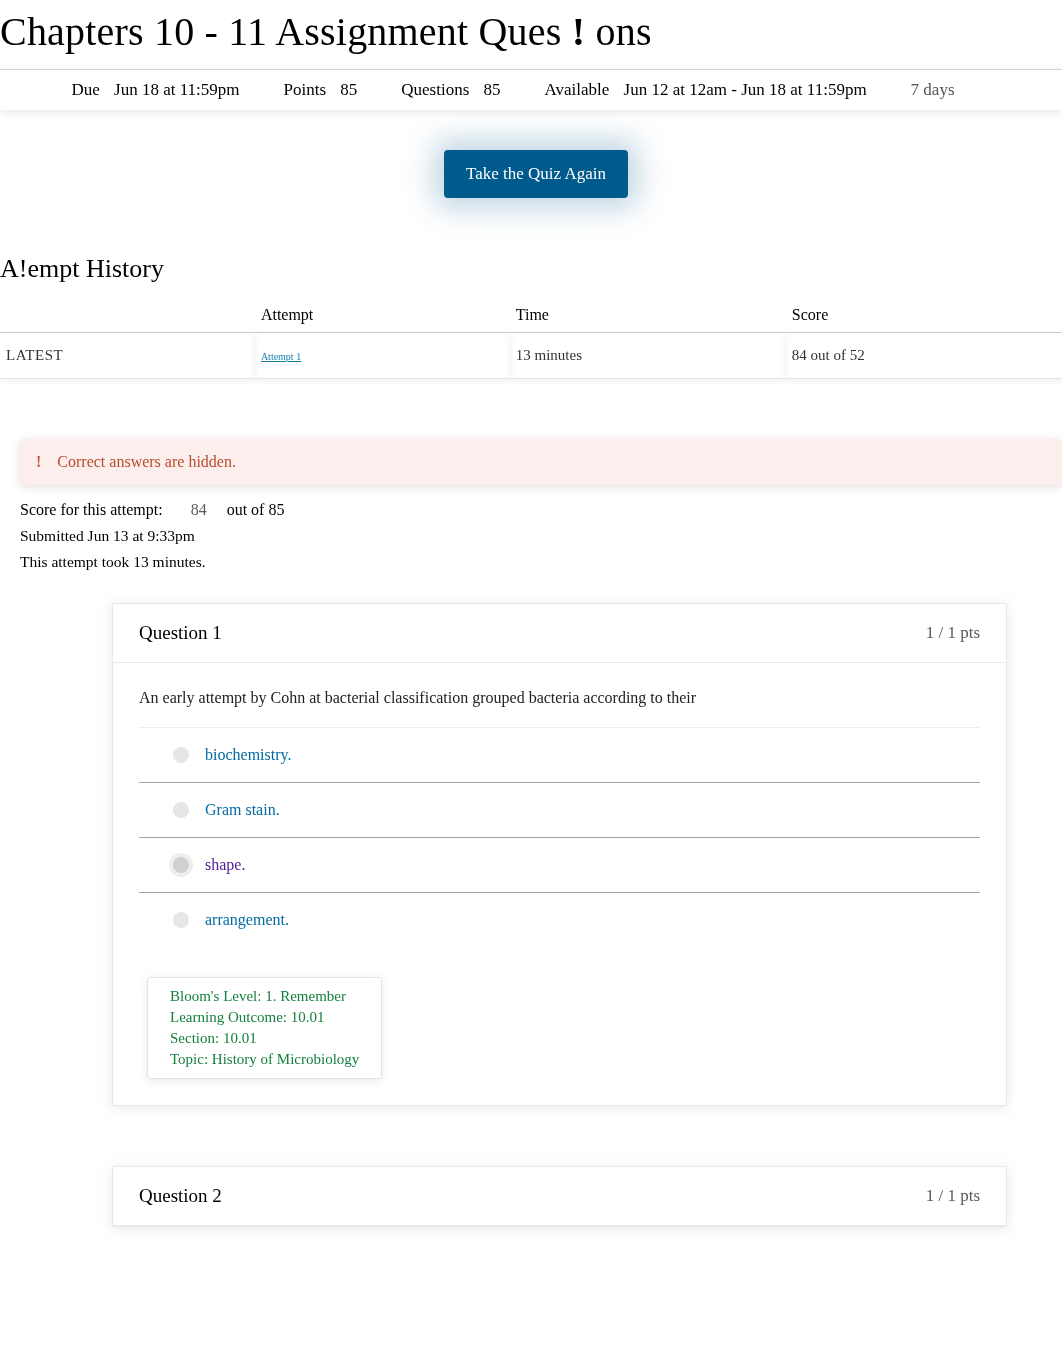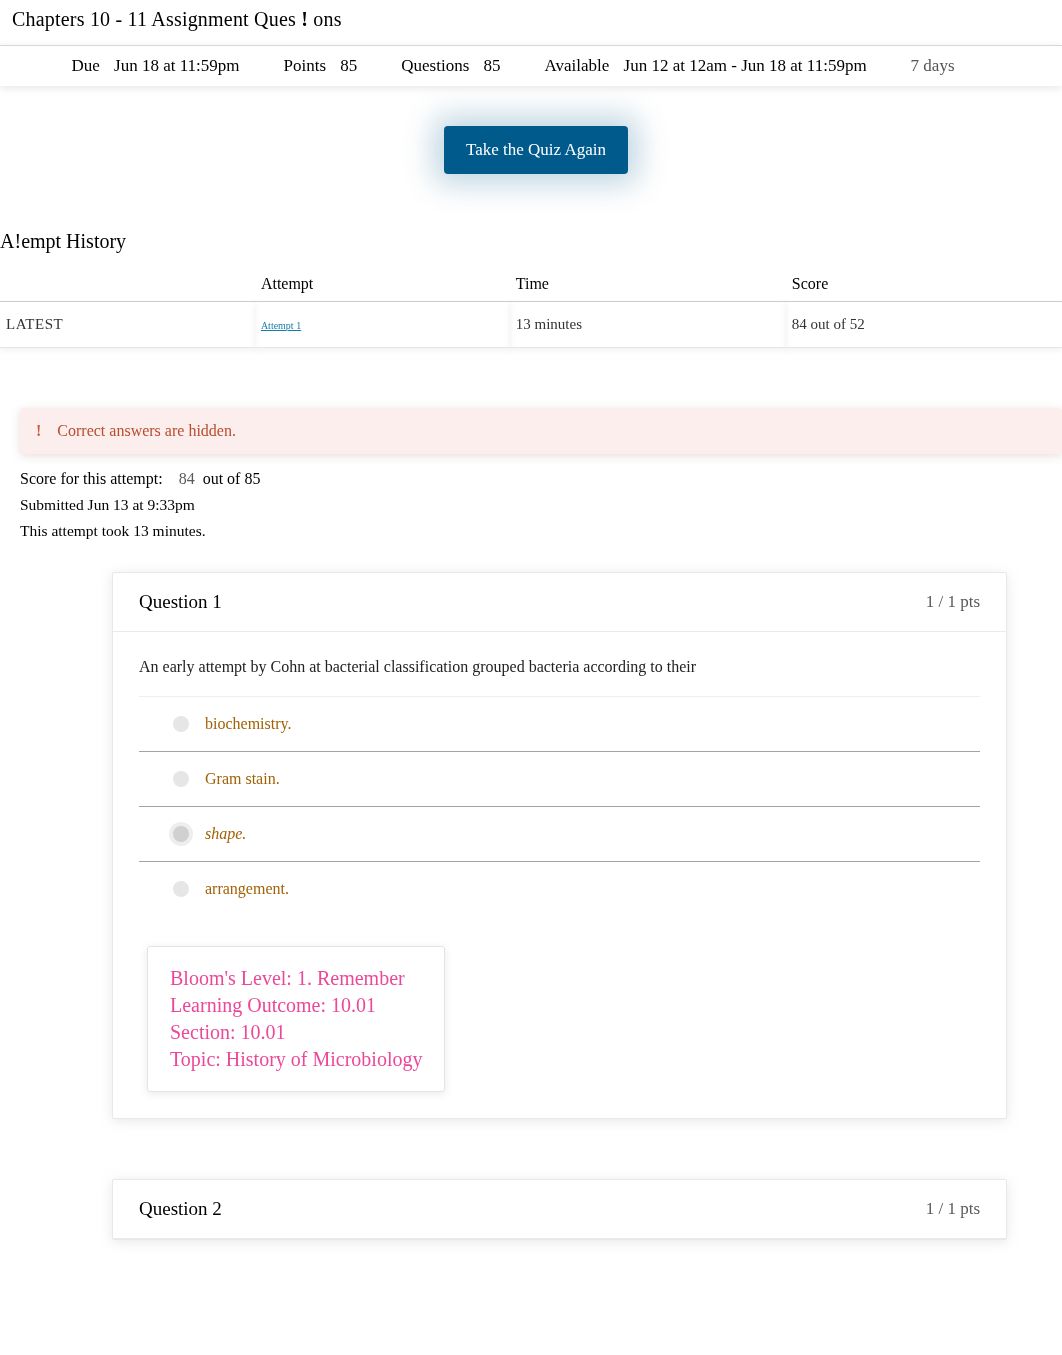--- a/index.html
+++ b/index.html
@@ -1,56 +1,56 @@
 <!DOCTYPE html>
 <html><head>
   <meta charset="utf-8">
   <style>
     * { box-sizing: border-box; margin: 0; padding: 0; }
     body { font-family: -apple-system, BlinkMacSystemFont, "Segoe UI", Helvetica, Arial, sans-serif; color: #2d3b45; background: #fff; width: 1062px; }
-    .page-title { font-size: 20px; font-weight: 400; font-family: Georgia, serif; color: #000; padding: 8px 0 14px 12px; letter-spacing: 0.2px; }
+    .page-title { font-size: 40px; font-weight: 400; font-family: Georgia, serif; color: #000; padding: 8px 0 14px 0; letter-spacing: 0.2px; }
     .chevron-down { display: inline-block; font-weight: bold; }
     .meta-bar { border-top: 1px solid #d6d6d6; box-shadow: 0 2px 8px rgba(220,220,220,0.7); padding: 10px 0; font-family: Georgia, serif; font-size: 17px; color: #000; }
     .meta-row { display: flex; flex-wrap: wrap; gap: 0; justify-content: center; }
     .meta-item { margin-right: 40px; padding-left: 4px; white-space: nowrap; }
     .meta-label { }
     .meta-val { margin-left: 10px; }
     .meta-days { font-size: 17px; color: #555; }
     .take-again-wrap { text-align: center; padding: 40px 0 50px 10px; }
     .take-again { display: inline-block; background: #005a8c; color: #fff; font-family: Georgia, serif; font-size: 17px; padding: 14px 22px; border-radius: 4px; box-shadow: 0 0 30px 10px rgba(0,90,140,0.25); border: none; cursor: pointer; }
-    .section-heading { font-family: Georgia, serif; font-size: 20px; font-weight: 400; color: #000; padding: 6px 0 14px 0; }
+    .section-heading { font-family: Georgia, serif; font-size: 26px; font-weight: 400; color: #000; padding: 6px 0 14px 0; }
     .history-table { width: 100%; border-collapse: collapse; font-family: Georgia, serif; }
     .history-table th { text-align: left; font-weight: 400; font-size: 16px; color: #000; padding: 8px 6px; border-bottom: 1px solid #ccc; }
     .history-table td { font-size: 15px; padding: 14px 6px; color: #333; border-bottom: 1px solid #e6e6e6; box-shadow: 0 2px 6px rgba(230,230,230,0.6); }
     .history-table .col-blank { width: 24%; }
     .history-table .col-attempt { width: 24%; }
     .history-table .col-time { width: 26%; }
     .history-table .col-score { width: 26%; }
     .latest-cell { font-size: 15px; letter-spacing: 0.5px; }
     .attempt-link { color: #147da9; font-size: 10px; }
     .results-block { padding: 30px 0 0 20px; font-family: Georgia, serif; }
     .hidden-banner { display: flex; align-items: center; background: #fbeeec; color: #b84c2e; font-size: 16px; padding: 14px 16px; margin: 30px 0 12px 0; border-radius: 4px; box-shadow: 0 2px 8px rgba(210,190,185,0.5); }
     .hidden-banner .bang { color: #c95c3d; margin-right: 16px; font-weight: bold; }
     .score-line { font-size: 16px; color: #000; padding: 4px 0; }
-    .score-val { color: #5a5a5a; margin: 0 4px; }
+    .score-val { color: #5a5a5a; margin: 0 16px; }
     .submitted-line, .took-line { font-size: 15.5px; color: #000; padding: 4px 0; }
     .question-card { font-family: Georgia, serif; margin: 28px 0 60px 112px; width: 895px; border: 1px solid #e8e8e8; border-radius: 2px; box-shadow: 0 2px 12px rgba(210,210,210,0.5); background: #fff; }
     .question-header { display: flex; justify-content: space-between; align-items: center; padding: 18px 26px; border-bottom: 1px solid #eaeaea; }
     .question-title { font-size: 19px; color: #000; }
     .question-pts { font-size: 17px; color: #5a5a5a; }
     .question-body { padding: 26px 26px 10px 26px; font-size: 16px; color: #222; }
     .answers { padding: 10px 26px 30px 26px; }
     .answer-row { display: flex; align-items: center; border-top: 1px solid #a3a3a3; padding: 18px 0 18px 34px; font-size: 16px; color: #333; }
     .answer-row:first-child { border-top: 1px solid #eee; }
-    .answer-row.selected { color: #a16207; font-style: italic; }
-    .answer-row.dim { color: #a16207; }
+    .answer-row.selected { color: #4c1d95; }
+    .answer-row.dim { color: #0369a1; }
     .answer-radio { width: 16px; height: 16px; border-radius: 50%; background: #e6e6e6; margin-right: 16px; flex-shrink: 0; }
     .answer-row.selected .answer-radio { background: #d0d0d0; box-shadow: 0 0 0 4px #eee; }
     .answer-text { }
-    .meta-box { margin: 0 0 26px 34px; border: 1px solid #e4e4e4; border-radius: 3px; padding: 18px 22px; display: inline-block; font-size: 20px; color: #ec4899; box-shadow: 0 2px 8px rgba(220,220,220,0.6); }
+    .meta-box { margin: 0 0 26px 34px; border: 1px solid #e4e4e4; border-radius: 3px; padding: 8px 22px; display: inline-block; font-size: 15px; color: #15803d; box-shadow: 0 2px 8px rgba(220,220,220,0.6); }
     .meta-box div { padding: 2px 0; }
   </style>
 </head>
 <body>
 
 <h1 class="page-title">
   <span>Chapters 10 - 11 Assignment Ques</span>
   <span class="chevron-down">!</span>
   <span>ons</span>
 </h1>

